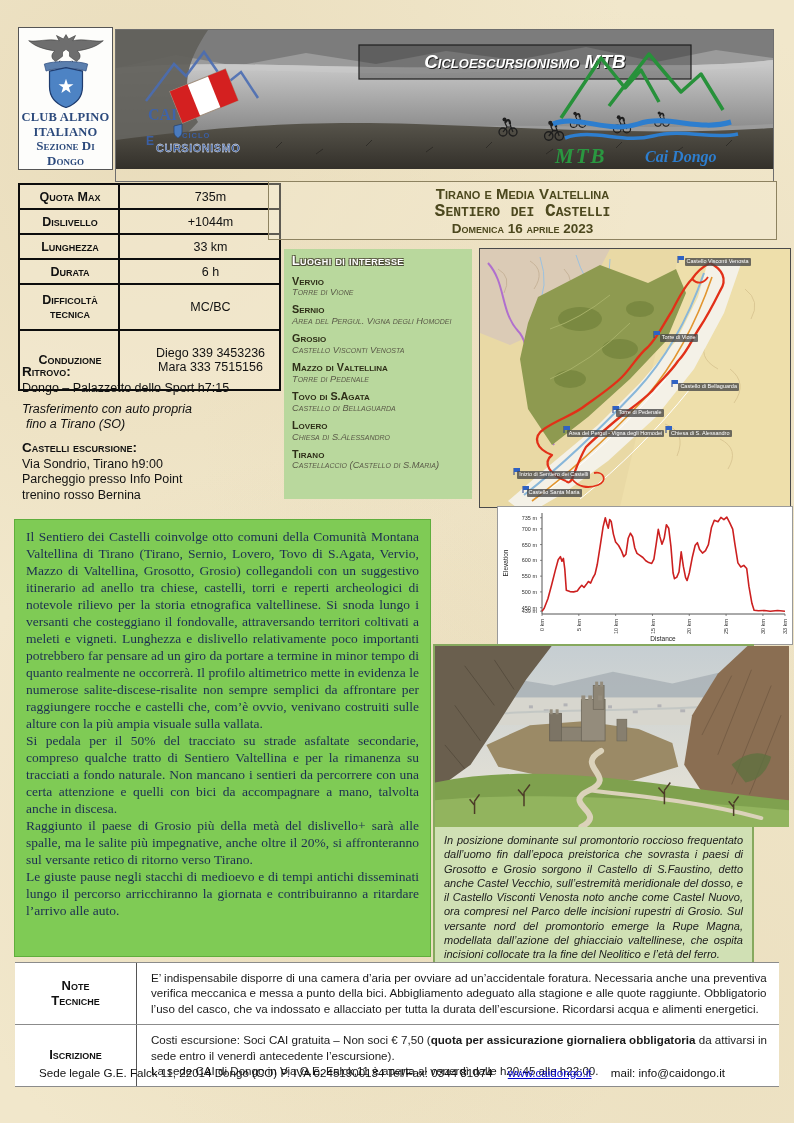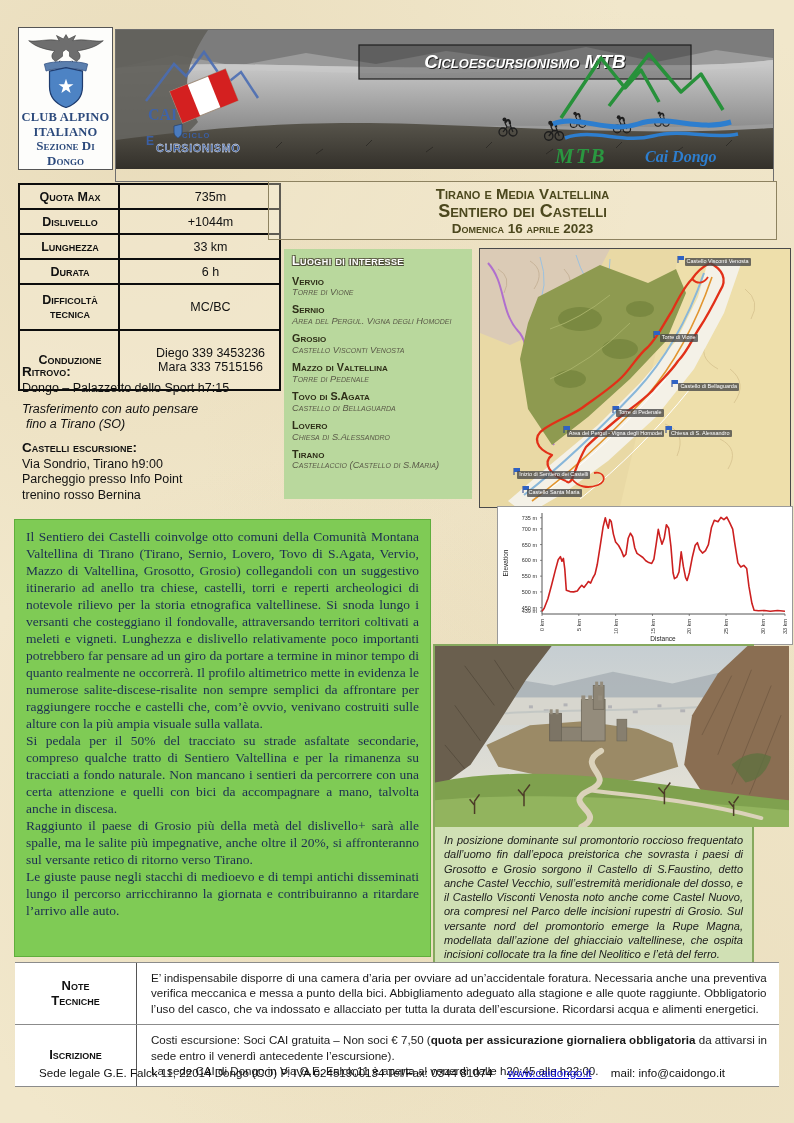--- a/index.html
+++ b/index.html
@@ -30,21 +30,21 @@
   .itr:last-child{border-bottom:none;}
   .itc{padding:3px 6px 3px 8px;display:flex;flex-direction:column;justify-content:center;}
   .itc.lab{border-right:2px solid #0d0d0d;font-weight:bold;font-size:12.5px;color:#111;}
   .itc.val{font-size:12.5px;color:#111;margin-left:20px;}
   .h22{min-height:17px;} .h44{min-height:38px;} .h58{min-height:52px;}
 
   
   .title-box{position:absolute;left:268px;top:181px;width:509px;height:59px;border:1px solid #8d8260;
     box-sizing:border-box;text-align:center;color:#4c481e;font-weight:bold;padding-top:3px;background:rgba(246,238,216,.35);}
   .title-box .t1{font-size:15px;text-align:center;}
-  .title-box .t2{font-size:18px;line-height:1.05;}
+  .title-box .t2{font-size:18px;line-height:1.05;font-family:Liberation Mono, monospace;}
   .title-box .t3{font-size:13.5px;}
 
   
   .meeting{position:absolute;left:22px;top:364px;width:256px;font-size:12.5px;color:#111;line-height:1.25;}
   .meeting .head{font-weight:bold;font-size:13.5px;}
   .meeting .it{font-style:italic;margin:5px 0;}
   .meeting .gap{margin-top:7px;}
 
   
   .luoghi{position:absolute;left:284px;top:249px;width:188px;height:250px;background:#b9d89d;
@@ -206,21 +206,21 @@
   <div class="title-box">
     <div class="t1 sc">Tirano e Media Valtellina</div>
     <div class="t2 sc">Sentiero dei Castelli</div>
     <div class="t3 sc">Domenica 16 aprile 2023</div>
   </div>
 
   <div class="meeting">
     <div class="head sc">Ritrovo:</div>
     <div>Dongo – Palazzetto dello Sport h7:15</div>
     <div class="it">
-      <div>Trasferimento con auto pensare</div>
+      <div>Trasferimento con auto propria</div>
       <div style="padding-left:4px;">fino a Tirano (SO)</div>
     </div>
     <div class="head sc gap">Castelli escursione:</div>
     <div>Via Sondrio, Tirano h9:00</div>
     <div>Parcheggio presso Info Point</div>
     <div>trenino rosso Bernina</div>
   </div>
 
   <div class="luoghi">
     <div class="hdr sc">Luoghi di interesse</div>

